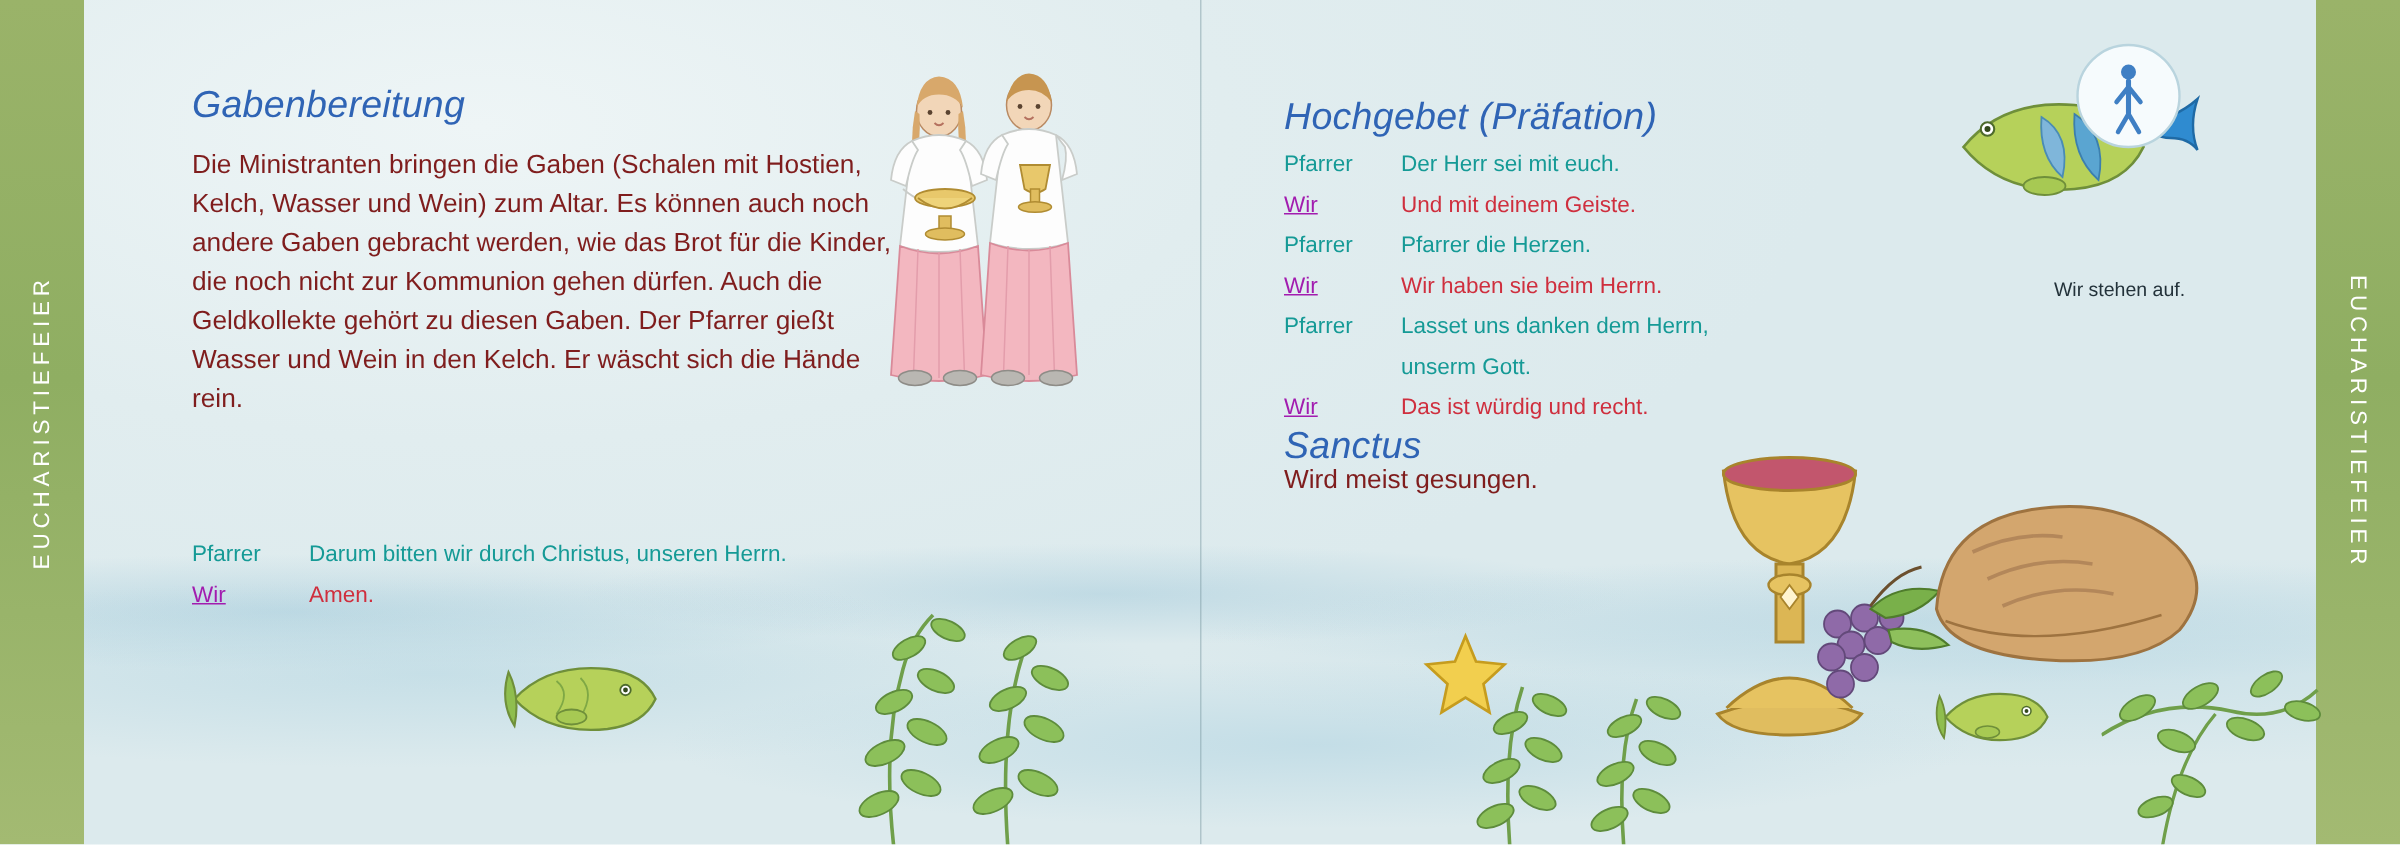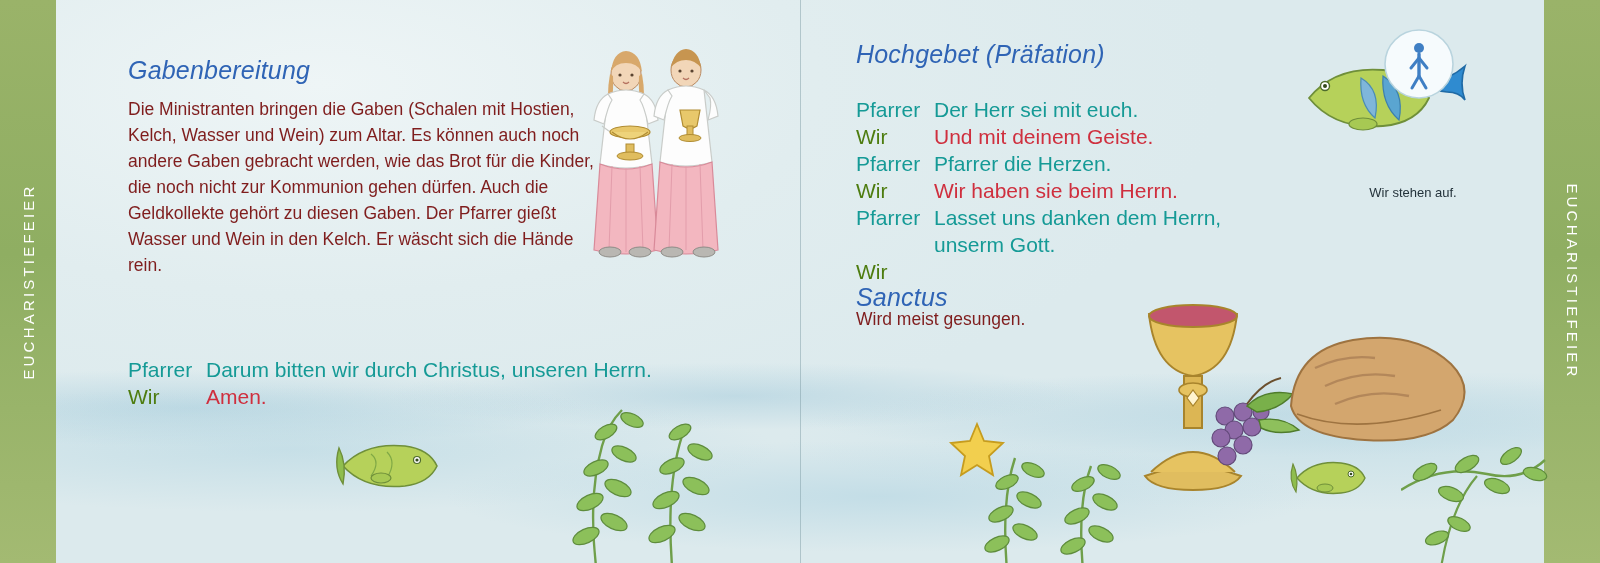--- a/index.html
+++ b/index.html
@@ -98,45 +98,45 @@
   }
 
   .para {
     color: #7f1d1d;
     font-size: 17.5px;
     line-height: 26px;
     font-family: "Liberation Sans", sans-serif;
   }
 
   .dialog {
-    font-size: 21px;
+    font-size: 15px;
     line-height: 27px;
     font-family: "Liberation Sans", sans-serif;
   }
   .dialog .row {
     display: flex;
   }
   .dialog .spk {
     width: 78px;
     flex: 0 0 78px;
   }
   .dialog .spk.pfarrer { color: #159a96; }
-  .dialog .spk.wir { color: #4d7c0f; }
+  .dialog .spk.wir { color: #a21caf; text-decoration: underline; }
   .dialog .txt.pfarrer { color: #159a96; }
   .dialog .txt.wir { color: #cf2f3e; }
   .dialog .txt.cont { color: #159a96; }
 
   
   #left-heading { position: absolute; left: 72px; top: 56px; }
   #left-para1 { position: absolute; left: 72px; top: 96px; width: 470px; }
   #left-para2 { position: absolute; left: 72px; top: 272px; width: 470px; }
   #left-dialog { position: absolute; left: 72px; top: 356px; width: 540px; }
 
   
-  #right-heading { position: absolute; left: 55px; top: 40px; }
+  #right-heading { position: absolute; left: 55px; top: 64px; }
   #right-dialog { position: absolute; left: 55px; top: 96px; width: 420px; }
   #sanctus-heading { position: absolute; left: 55px; top: 283px; }
   #sanctus-para { position: absolute; left: 55px; top: 306px; width: 400px; }
   #stand-caption {
     position: absolute; left: 522px; top: 185px; width: 180px;
     text-align: center;
     font-size: 13px;
     color: #23323a;
     font-family: "Liberation Sans", sans-serif;
   }
@@ -291,20 +291,21 @@
       <div class="row">
         <span class="spk pfarrer">Pfarrer</span>
         <span class="txt pfarrer">Lasset uns danken dem Herrn,</span>
       </div>
       <div class="row">
         <span class="spk pfarrer"></span>
         <span class="txt cont">unserm Gott.</span>
       </div>
       <div class="row">
         <span class="spk wir">Wir</span>
+        <span class="txt wir">Das ist würdig und recht.</span>
       </div>
     </div>
 
     <h2 class="heading" id="sanctus-heading">Sanctus</h2>
     <div class="para" id="sanctus-para">Wird meist gesungen.</div>
 
     <div class="art" style="left:500px; top:28px;">
       <svg width="210" height="150" viewBox="0 0 210 150">
 
         <path d="M8 70 q26 -32 74 -28 q34 3 46 28 q-12 25 -46 28 q-48 4 -74 -28z" fill="#b6d15a" stroke="#6f8f3a" stroke-width="1.8"></path>

